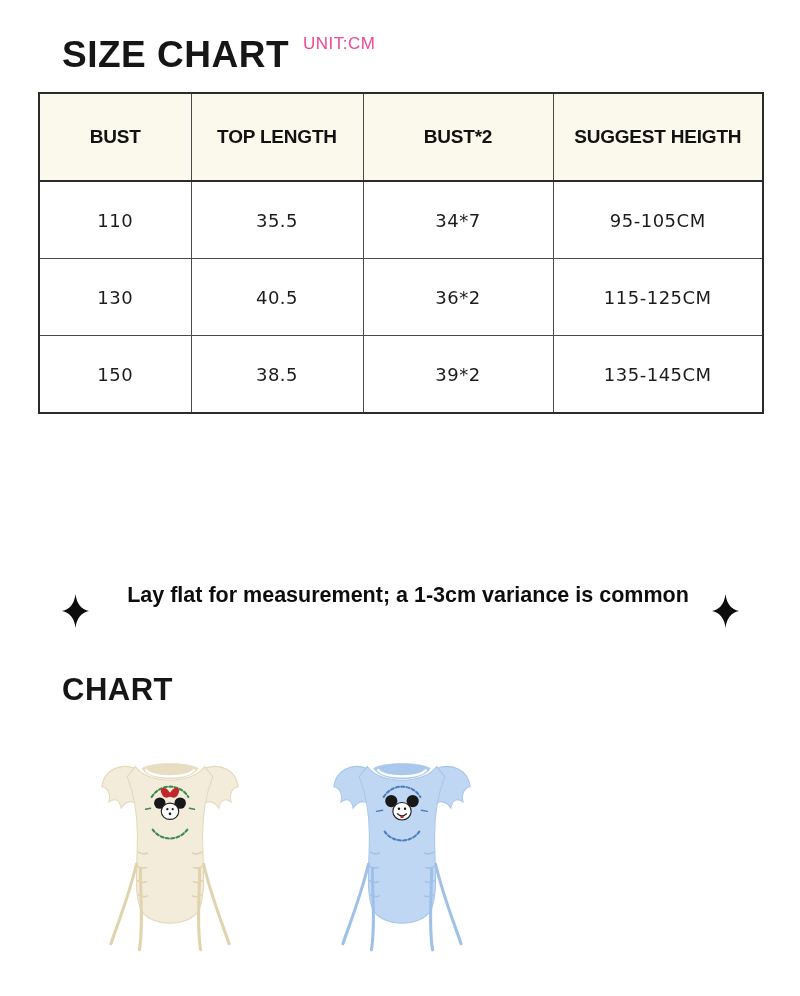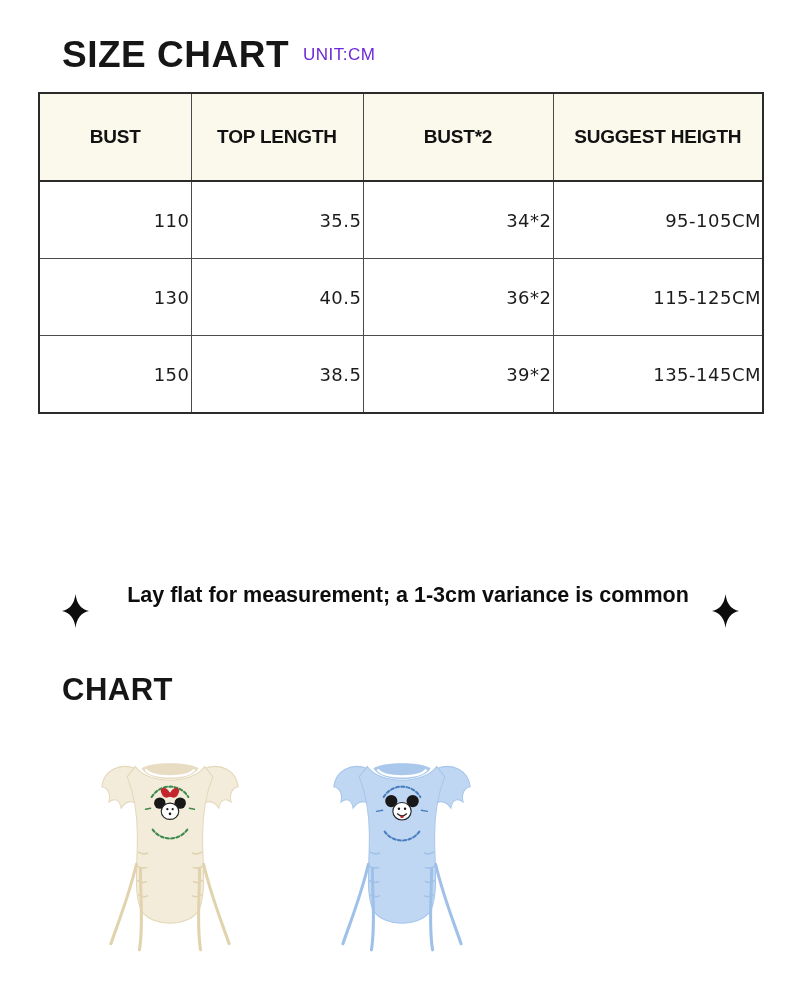--- a/index.html
+++ b/index.html
@@ -2,40 +2,40 @@
 <html style="--header-bg: #FBF8EC; --table-border: #2B2B2B;"><head>
 <meta charset="utf-8">
 <style>
   html,body{margin:0;padding:0;background:#ffffff;}
   .page{
     position:relative;width:800px;height:996px;background:#ffffff;overflow:hidden;
     font-family:"Liberation Sans",sans-serif;color:#111;
   }
 
   
-  .title-row{position:absolute;left:62px;top:34px;display:flex;align-items:center;gap:14px;}
+  .title-row{position:absolute;left:62px;top:34px;display:flex;align-items:flex-start;gap:14px;}
   .page-title{margin:0;font-size:37px;font-weight:bold;letter-spacing:0.5px;color:#161616;}
-  .unit-label{font-size:17px;font-weight:400;color:#6d28d9;letter-spacing:0.5px;}
+  .unit-label{font-size:17px;font-weight:400;color:#ec4899;letter-spacing:0.5px;}
 
   
   table.size-table{
     position:absolute;left:38px;top:92px;width:724px;
     border-collapse:collapse;table-layout:fixed;
     border:2px solid var(--table-border,#2B2B2B);
   }
   .size-table col.c1{width:152px}.size-table col.c2{width:172px}
   .size-table col.c3{width:190px}.size-table col.c4{width:210px}
   .size-table th{
     height:84px;background:var(--header-bg,#FBF8EC);
     border:1px solid #4a4a4a;border-bottom:2px solid var(--table-border,#2B2B2B);
     font-size:19px;font-weight:bold;letter-spacing:-0.2px;color:#121212;
   }
   .size-table td{
     height:74px;background:#ffffff;border:1px solid #4a4a4a;
-    text-align:right;font-size:18px;color:#1c1c1c;
+    text-align:center;font-size:18px;color:#1c1c1c;
     font-family:"DejaVu Sans",sans-serif;font-weight:400;letter-spacing:0.5px;
   }
 
   
   .note-text{
     position:absolute;left:0;top:578px;width:800px;text-align:center;
     font-size:21.5px;font-weight:bold;line-height:35px;color:#0d0d0d;padding-left:8px;
   }
   .sparkle{position:absolute;top:594px;width:27px;height:34px;}
   .sparkle.left{left:62px;}
@@ -94,21 +94,21 @@
           <th>BUST</th>
           <th>TOP LENGTH</th>
           <th>BUST*2</th>
           <th>SUGGEST HEIGTH</th>
         </tr>
       </thead>
     <tbody>
         <tr>
           <td>110</td>
           <td>35.5</td>
-          <td>34*2</td>
+          <td>34*7</td>
           <td>95-105CM</td>
         </tr>
         <tr>
           <td>130</td>
           <td>40.5</td>
           <td>36*2</td>
           <td>115-125CM</td>
         </tr>
         <tr>
           <td>150</td>

